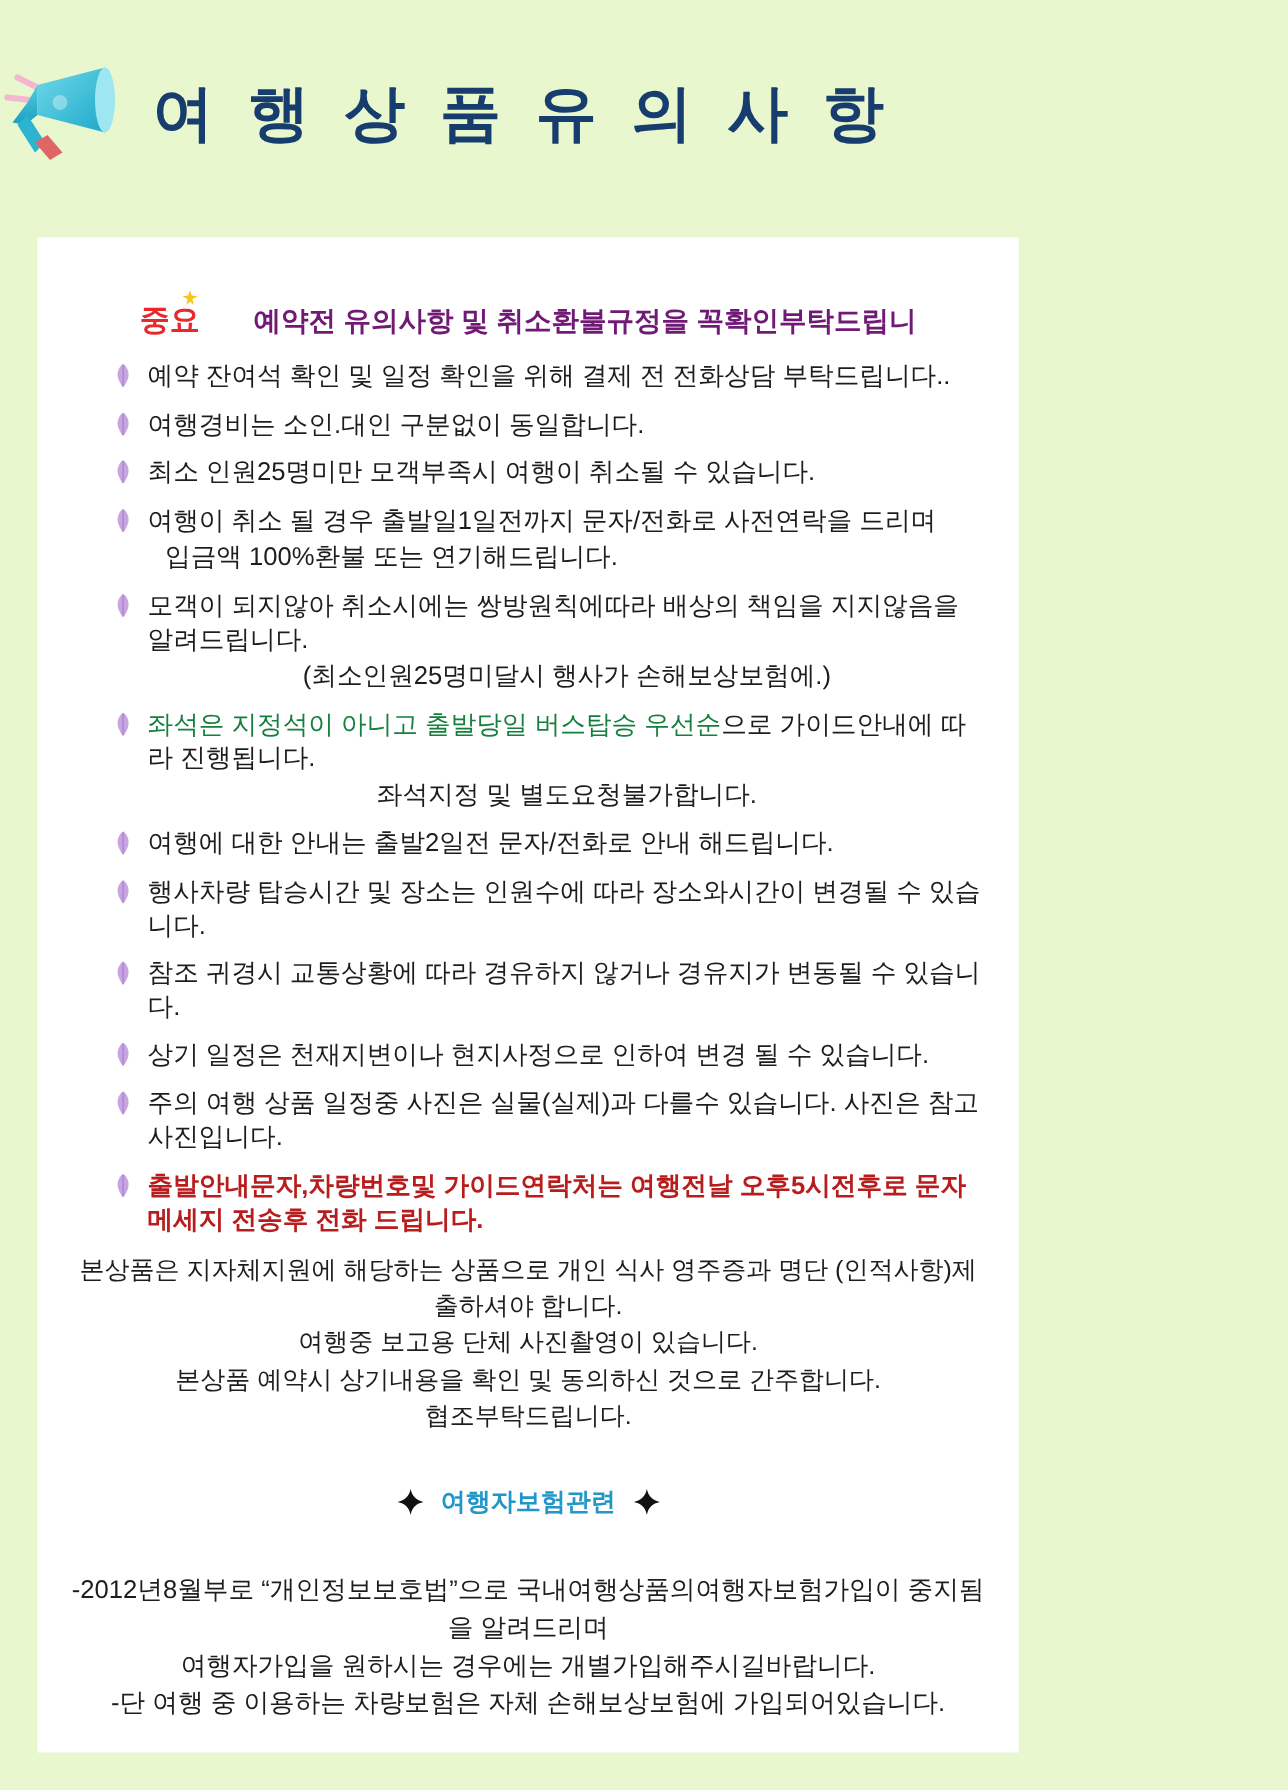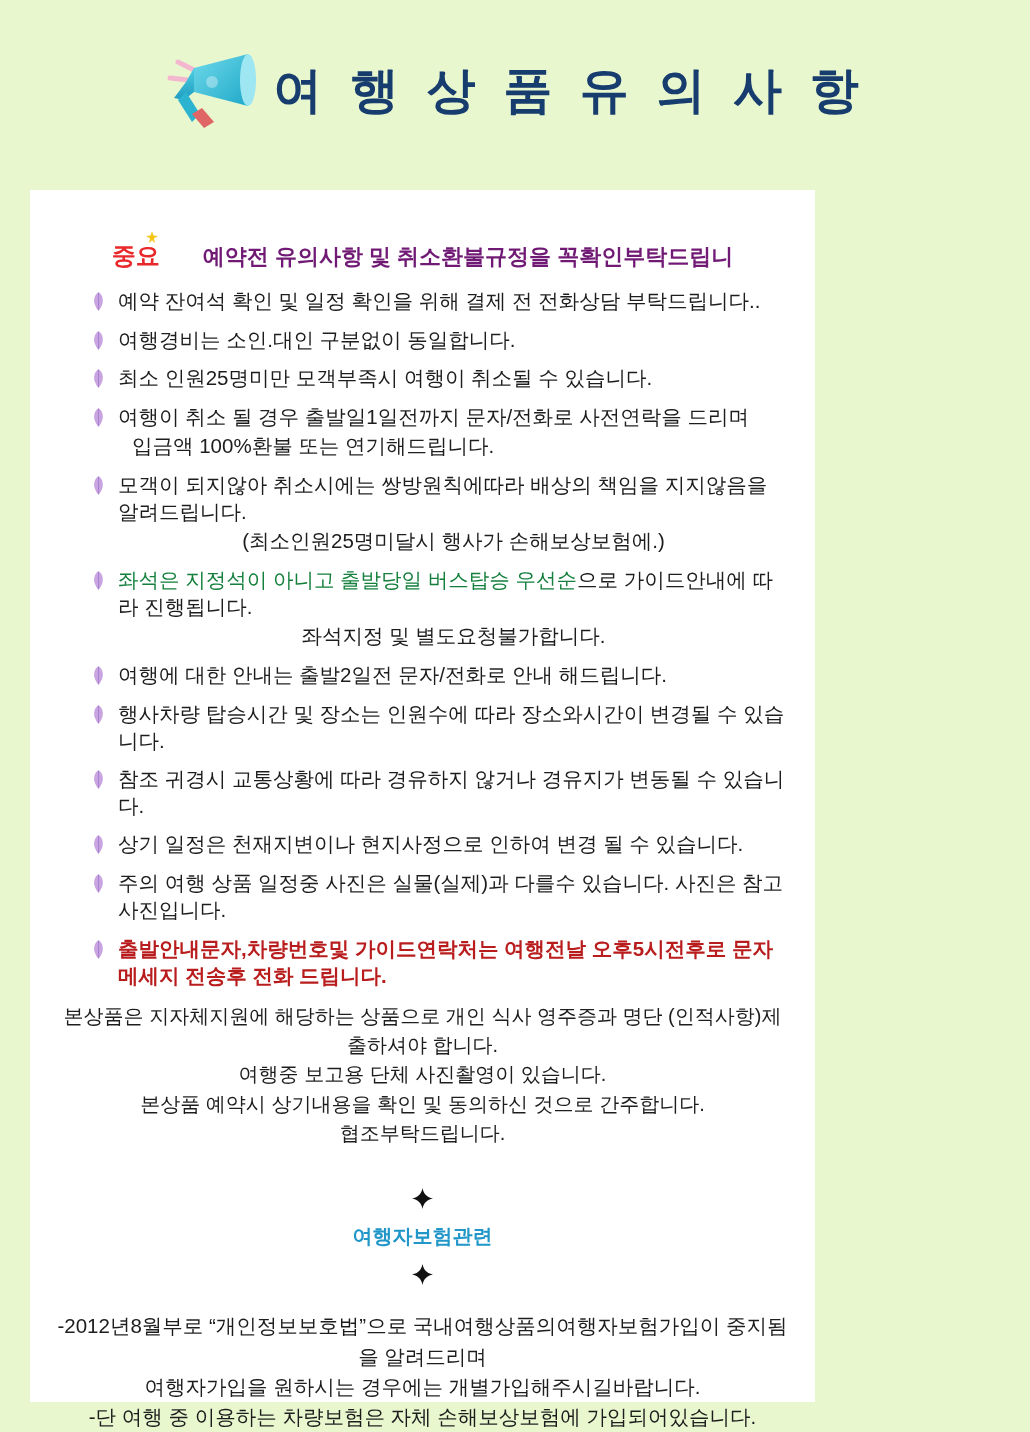--- a/index.html
+++ b/index.html
@@ -19,22 +19,22 @@
     width: 1030px;
     height: 1432px;
     background: #e9f7cf;
     box-sizing: border-box;
   }
 
   
   .header {
     display: flex;
     align-items: center;
-    justify-content: center;
-    gap: 13px;
+    justify-content: flex-start;
+    gap: 26px;
     padding-top: 52px;
     padding-bottom: 18px;
   }
   .megaphone {
     width: 96px;
     height: 78px;
     position: relative;
     flex: none;
   }
   .header-title {
@@ -138,22 +138,21 @@
     margin-top: 8px;
   }
 
   
   .ins-heading {
     display: flex;
     align-items: center;
     justify-content: center;
     gap: 14px;
     margin-top: 40px;
-    margin-bottom: 26px;
-    flex-direction: column;
+    margin-bottom: 42px;
   }
   .ins-heading .diamond {
     width: 21px;
     height: 21px;
     flex: none;
   }
   .ins-title {
     color: #2196c8;
     font-size: 20px;
     font-weight: bold;

